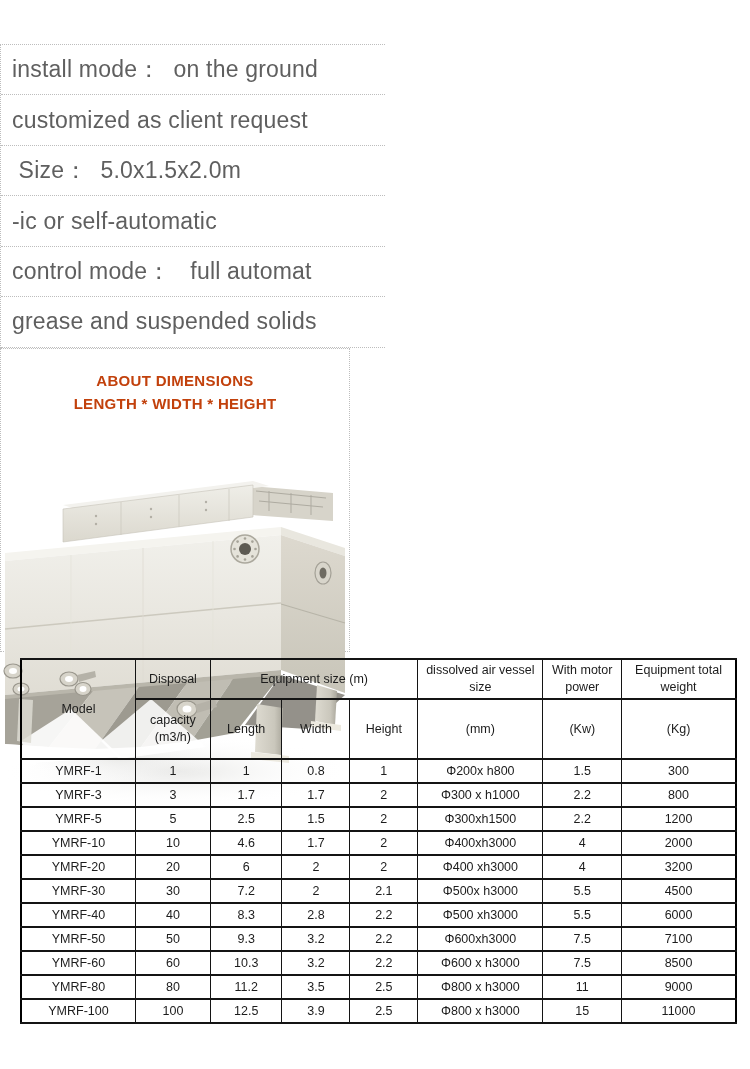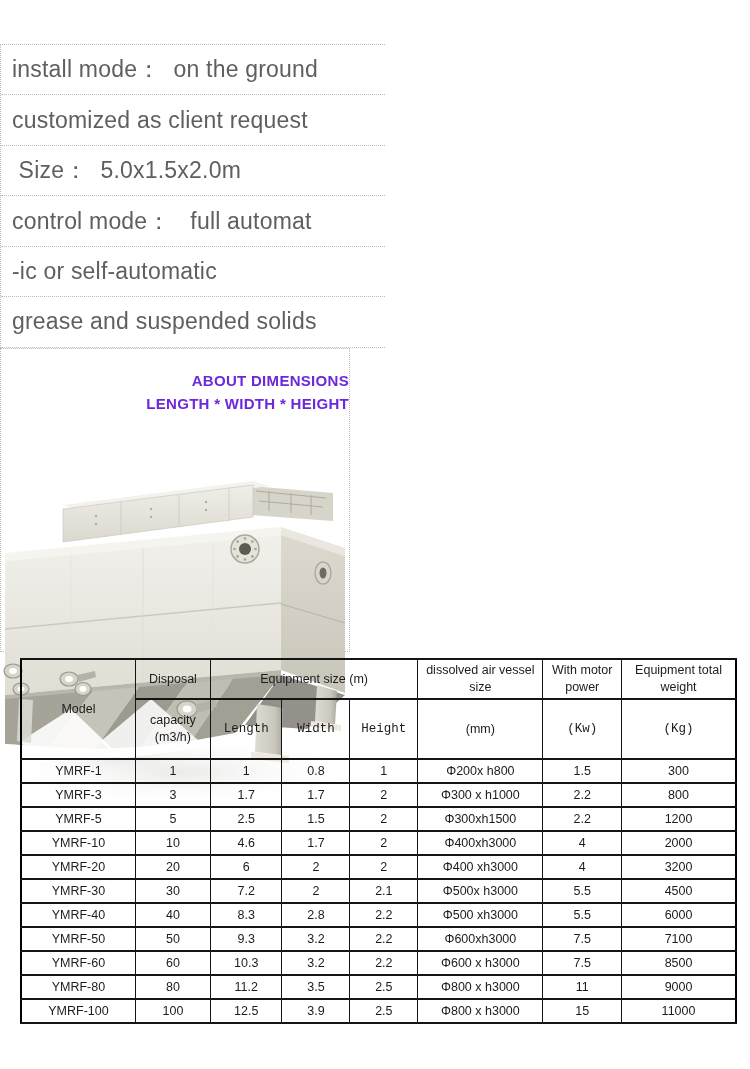--- a/index.html
+++ b/index.html
@@ -61,40 +61,40 @@
     border-top-width:2px; border-bottom-width:2px;
     text-align:center; vertical-align:middle;
     font-weight:normal;
     padding:0 2px;
     white-space:pre-line;
     line-height:1.35;
   }
   .spec-table { border:2px solid #000; }
   .row-a th { height:40px; }
   .row-b th { height:60px; }
-  .row-c th { height:24px;font-family:Liberation Mono, monospace; }
+  .row-c th { height:24px; }
   .spec-table tbody tr { height:24px; }
 </style>
 </head>
 <body>
 
 <div class="top-section">
 
   <div class="spec-panel">
 
   <div class="spec-row">install mode：  on the ground</div>
       <div class="spec-row">customized as client request</div>
       <div class="spec-row"> Size：  5.0x1.5x2.0m</div>
+      <div class="spec-row">-ic or self-automatic</div>
       <div class="spec-row">control mode：   full automat</div>
-      <div class="spec-row">-ic or self-automatic</div>
       <div class="spec-row">grease and suspended solids</div>
     </div>
 
   <div class="dim-panel">
-    <div class="dim-title" style="color: #6d28d9; text-align: right;">ABOUT DIMENSIONS
+    <div class="dim-title" style="color: #c2410c;">ABOUT DIMENSIONS
 LENGTH * WIDTH * HEIGHT</div>
 
     <div class="machine-wrap">
       <svg width="350" height="380" viewBox="0 0 350 380" xmlns="http://www.w3.org/2000/svg">
         <defs>
           <linearGradient id="gFront" x1="0" y1="0" x2="0" y2="1">
             <stop offset="0" stop-color="#f1f0eb"></stop>
               <stop offset="0.5" stop-color="#e9e7e0"></stop>
               <stop offset="1" stop-color="#e0ddd4"></stop>
           </linearGradient>

